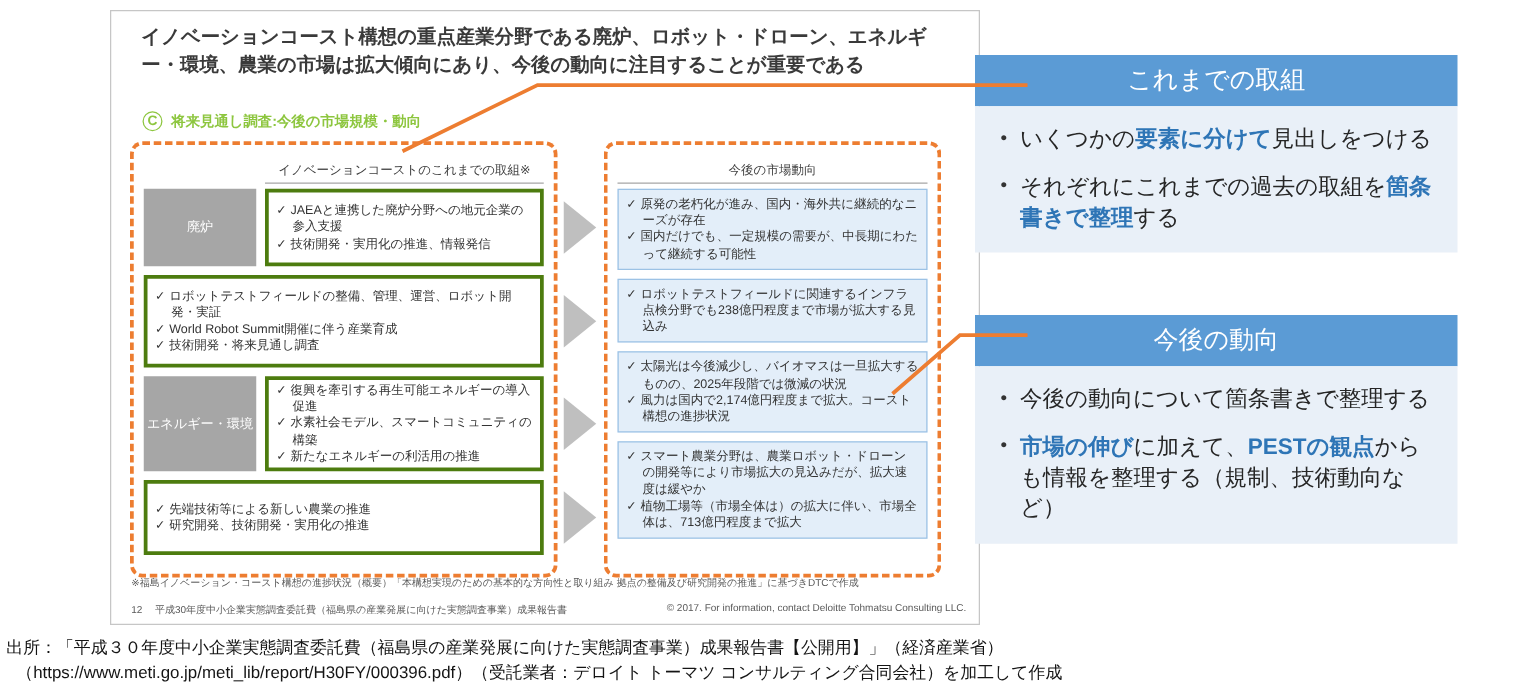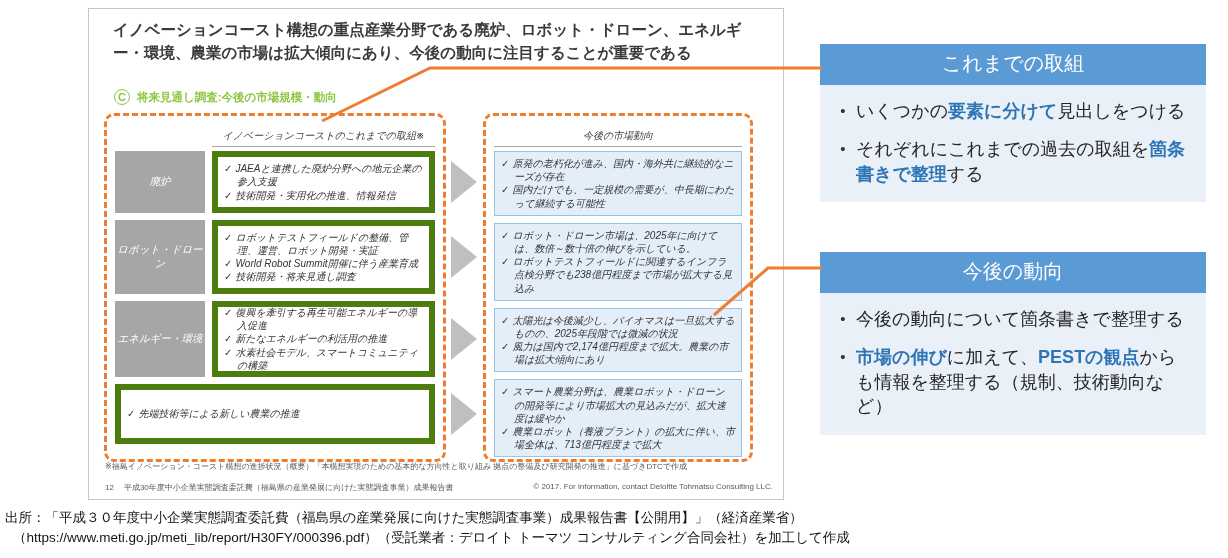--- a/index.html
+++ b/index.html
@@ -13,52 +13,52 @@
          border:1px solid #c6c6c6;box-sizing:border-box;z-index:1;}
   .slide-title{position:absolute;left:24px;top:10px;width:656px;font-size:15.5px;font-weight:bold;
          color:#3a3a3a;line-height:1.48;letter-spacing:0;}
   .section-row{position:absolute;left:25px;top:80px;display:flex;align-items:center;gap:7px;}
   .c-badge{width:16px;height:16px;border:1.6px solid var(--section-green,#8dc63f);border-radius:50%;
          color:var(--section-green,#8dc63f);font-size:11px;font-weight:bold;display:flex;
          align-items:center;justify-content:center;box-sizing:border-box;}
   .section-label{font-size:11.5px;font-weight:bold;color:var(--section-green,#8dc63f);}
 
   .box{position:absolute;border:3px dashed var(--accent-orange,#ed7d31);border-radius:10px;
-       box-sizing:border-box;padding:7px 8px 7px 8px;font-style:italic;}
+       box-sizing:border-box;padding:7px 8px 7px 8px;}
   .box-left{left:15px;top:104px;width:342px;height:349px;}
   .box-right{left:394px;top:104px;width:270px;height:349px;}
 
   .tbl-head-row{display:flex;height:24px;}
   .tbl-head-spacer{width:97px;}
   .tbl-head{flex:1;font-size:10px;color:#404040;text-align:center;border-bottom:1px solid #a6a6a6;
        padding-top:6px;box-sizing:border-box;}
   .tbl-head-right{height:24px;font-size:10px;color:#404040;text-align:center;
        border-bottom:1px solid #a6a6a6;padding-top:6px;box-sizing:border-box;}
   .rows{display:flex;flex-direction:column;gap:7px;margin-top:4px;}
   .lrow{display:flex;gap:7px;}
   .rlabel{width:90px;background:var(--label-gray,#a6a6a6);color:#fff;font-size:10.5px;
        display:flex;align-items:center;justify-content:center;text-align:center;
        padding:2px;box-sizing:border-box;flex-shrink:0;}
   .cell{flex:1;box-sizing:border-box;padding:5px 6px;font-size:10px;color:#333;line-height:1.32;
        display:flex;flex-direction:column;justify-content:center;}
-  .cell-plain{background:#fff;border:6px solid #4d7c0f;}
+  .cell-plain{background:#fff;border:3px solid #4d7c0f;}
   .cell-blue{background:var(--cell-blue-bg,#e3eef9);border:1px solid var(--cell-blue-border,#9cc2e5);align-items:center;}
   .chk{padding-left:13px;text-indent:-13px;}
   .tick{margin-right:3px;}
 
   .arrow{position:absolute;left:362px;width:0;height:0;border-top:21px solid transparent;
        border-bottom:21px solid transparent;border-left:26px solid var(--arrow-gray,#bfbfbf);}
 
   .footnote{position:absolute;left:16px;top:452px;width:648px;font-size:8px;color:#595959;}
   .slide-footer{position:absolute;left:16px;right:10px;top:473px;display:flex;
        justify-content:space-between;font-size:8px;color:#595959;}
   .pagenum{margin-right:10px;}
 
   
-  .callout{position:absolute;left:820px;width:386px;z-index:2;}
+  .callout{position:absolute;left:780px;width:386px;z-index:2;}
   .callout-header{background:var(--header-blue,#5b9bd5);color:#fff;font-size:20px;text-align:center;
        padding:6px 0 8px 0;}
   .callout-body{background:var(--callout-body-bg,#e9f0f8);padding:14px 12px 14px 10px;}
   .bullet{display:flex;margin-bottom:13px;}
   .bullet:last-child{margin-bottom:2px;}
   .dot{width:26px;flex-shrink:0;text-align:center;font-size:15px;color:#333;padding-top:3px;}
   .btext{font-size:18px;color:#262626;line-height:1.38;}
   .em{color:var(--emphasis-blue,#2e75b6);font-weight:bold;}
 
   
@@ -90,66 +90,65 @@
       </div>
       <div class="rows">
           <div class="lrow" style="height: 62px;">
             <div class="rlabel">廃炉</div>
             <div class="cell cell-plain">
               <div class="chk"><span class="tick">✓</span><span>JAEAと連携した廃炉分野への地元企業の参入支援</span></div>
               <div class="chk"><span class="tick">✓</span><span>技術開発・実用化の推進、情報発信</span></div>
             </div>
           </div>
           <div class="lrow" style="height: 74px;">
-            <div class="rlabel">ロボット・ドローン</div>
             <div class="cell cell-plain">
               <div class="chk"><span class="tick">✓</span><span>ロボットテストフィールドの整備、管理、運営、ロボット開発・実証</span></div>
               <div class="chk"><span class="tick">✓</span><span>World Robot Summit開催に伴う産業育成</span></div>
               <div class="chk"><span class="tick">✓</span><span>技術開発・将来見通し調査</span></div>
             </div>
           </div>
           <div class="lrow" style="height: 76px;">
             <div class="rlabel">エネルギー・環境</div>
             <div class="cell cell-plain">
               <div class="chk"><span class="tick">✓</span><span>復興を牽引する再生可能エネルギーの導入促進</span></div>
+              <div class="chk"><span class="tick">✓</span><span>水素社会モデル、スマートコミュニティの構築</span></div>
               <div class="chk"><span class="tick">✓</span><span>新たなエネルギーの利活用の推進</span></div>
-              <div class="chk"><span class="tick">✓</span><span>水素社会モデル、スマートコミュニティの構築</span></div>
             </div>
           </div>
           <div class="lrow" style="height: 60px;">
             <div class="cell cell-plain">
               <div class="chk"><span class="tick">✓</span><span>先端技術等による新しい農業の推進</span></div>
+              <div class="chk"><span class="tick">✓</span><span>研究開発、技術開発・実用化の推進</span></div>
             </div>
           </div>
         </div>
     </div>
 
     <div class="arrow" style="top:152px"></div>
     <div class="arrow" style="top:227px"></div>
     <div class="arrow" style="top:309px"></div>
     <div class="arrow" style="top:384px"></div>
 
     <div class="box box-right">
       <div class="tbl-head-right">今後の市場動向</div>
       <div class="rows">
           <div class="cell cell-blue" style="height: 64px;">
             <div class="chk"><span class="tick">✓</span><span>原発の老朽化が進み、国内・海外共に継続的なニーズが存在</span></div>
             <div class="chk"><span class="tick">✓</span><span>国内だけでも、一定規模の需要が、中長期にわたって継続する可能性</span></div>
           </div>
           <div class="cell cell-blue" style="height: 72px;">
-            <div class="chk"><span class="tick">✓</span><span>ロボット・ドローン市場は、2025年に向けては、数倍～数十倍の伸びを示している。</span></div>
             <div class="chk"><span class="tick">✓</span><span>ロボットテストフィールドに関連するインフラ点検分野でも238億円程度まで市場が拡大する見込み</span></div>
           </div>
           <div class="cell cell-blue" style="height: 66px;">
             <div class="chk"><span class="tick">✓</span><span>太陽光は今後減少し、バイオマスは一旦拡大するものの、2025年段階では微減の状況</span></div>
-            <div class="chk"><span class="tick">✓</span><span>風力は国内で2,174億円程度まで拡大。農業の市場は拡大傾向にあり</span></div>
+            <div class="chk"><span class="tick">✓</span><span>風力は国内で2,174億円程度まで拡大。コースト構想の進捗状況</span></div>
           </div>
           <div class="cell cell-blue" style="height: 74px;">
             <div class="chk"><span class="tick">✓</span><span>スマート農業分野は、農業ロボット・ドローンの開発等により市場拡大の見込みだが、拡大速度は緩やか</span></div>
-            <div class="chk"><span class="tick">✓</span><span>農業ロボット（養液プラント）の拡大に伴い、市場全体は、713億円程度まで拡大</span></div>
+            <div class="chk"><span class="tick">✓</span><span>植物工場等（市場全体は）の拡大に伴い、市場全体は、713億円程度まで拡大</span></div>
           </div>
         </div>
     </div>
 
     <div class="footnote">※福島イノベーション・コースト構想の進捗状況（概要）「本構想実現のための基本的な方向性と取り組み 拠点の整備及び研究開発の推進」に基づきDTCで作成</div>
 
     <div class="slide-footer">
       <div>
         <span class="pagenum">12</span><span>平成30年度中小企業実態調査委託費（福島県の産業発展に向けた実態調査事業）成果報告書</span>
       </div>

